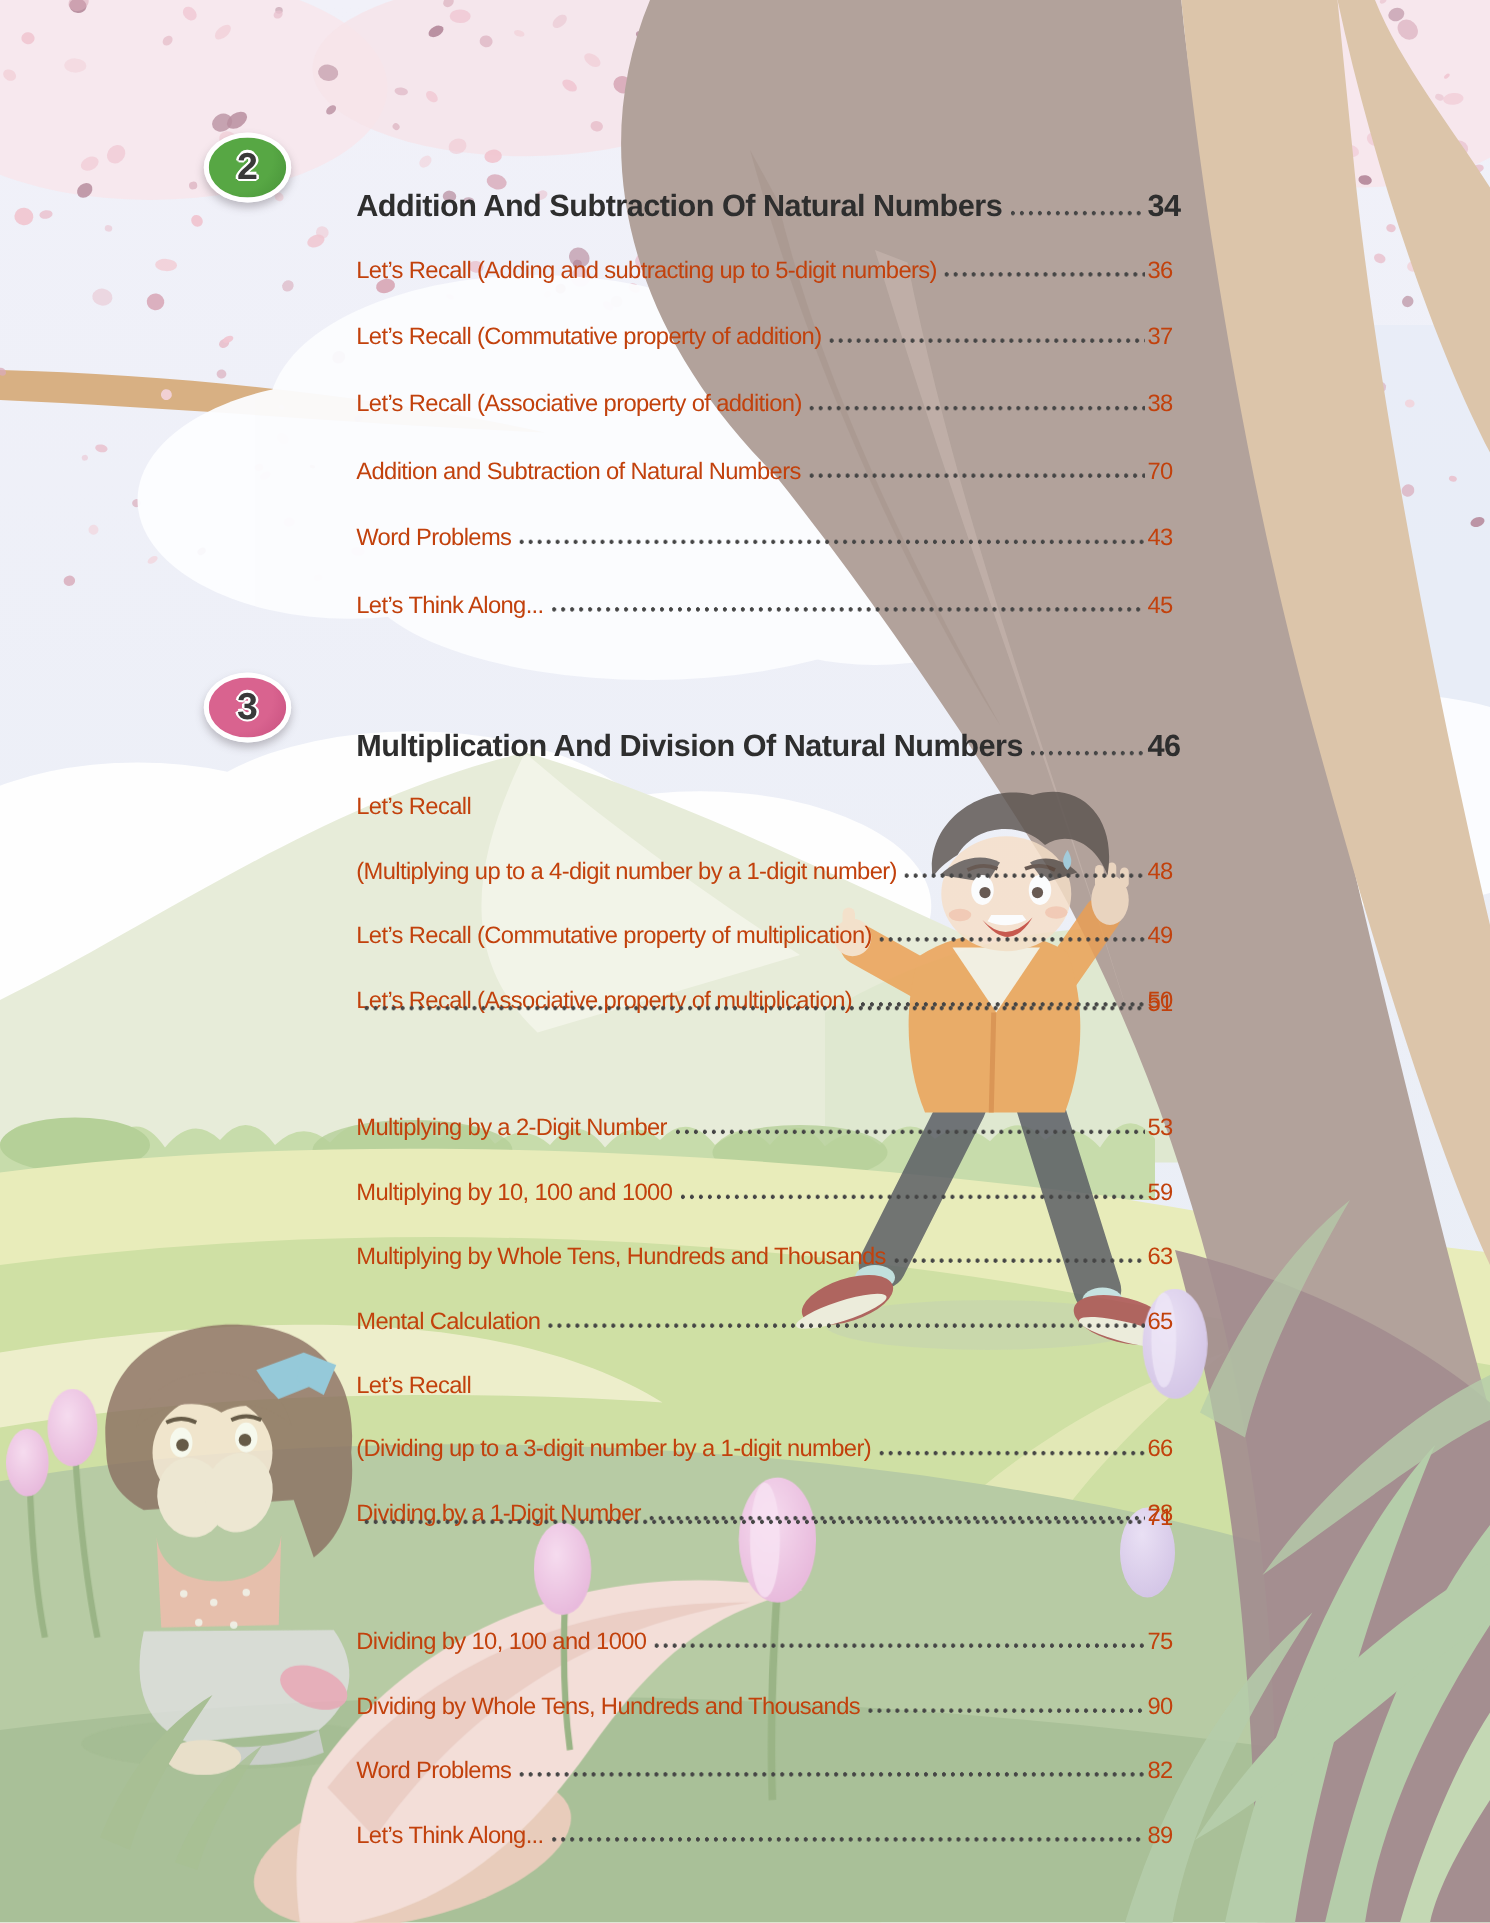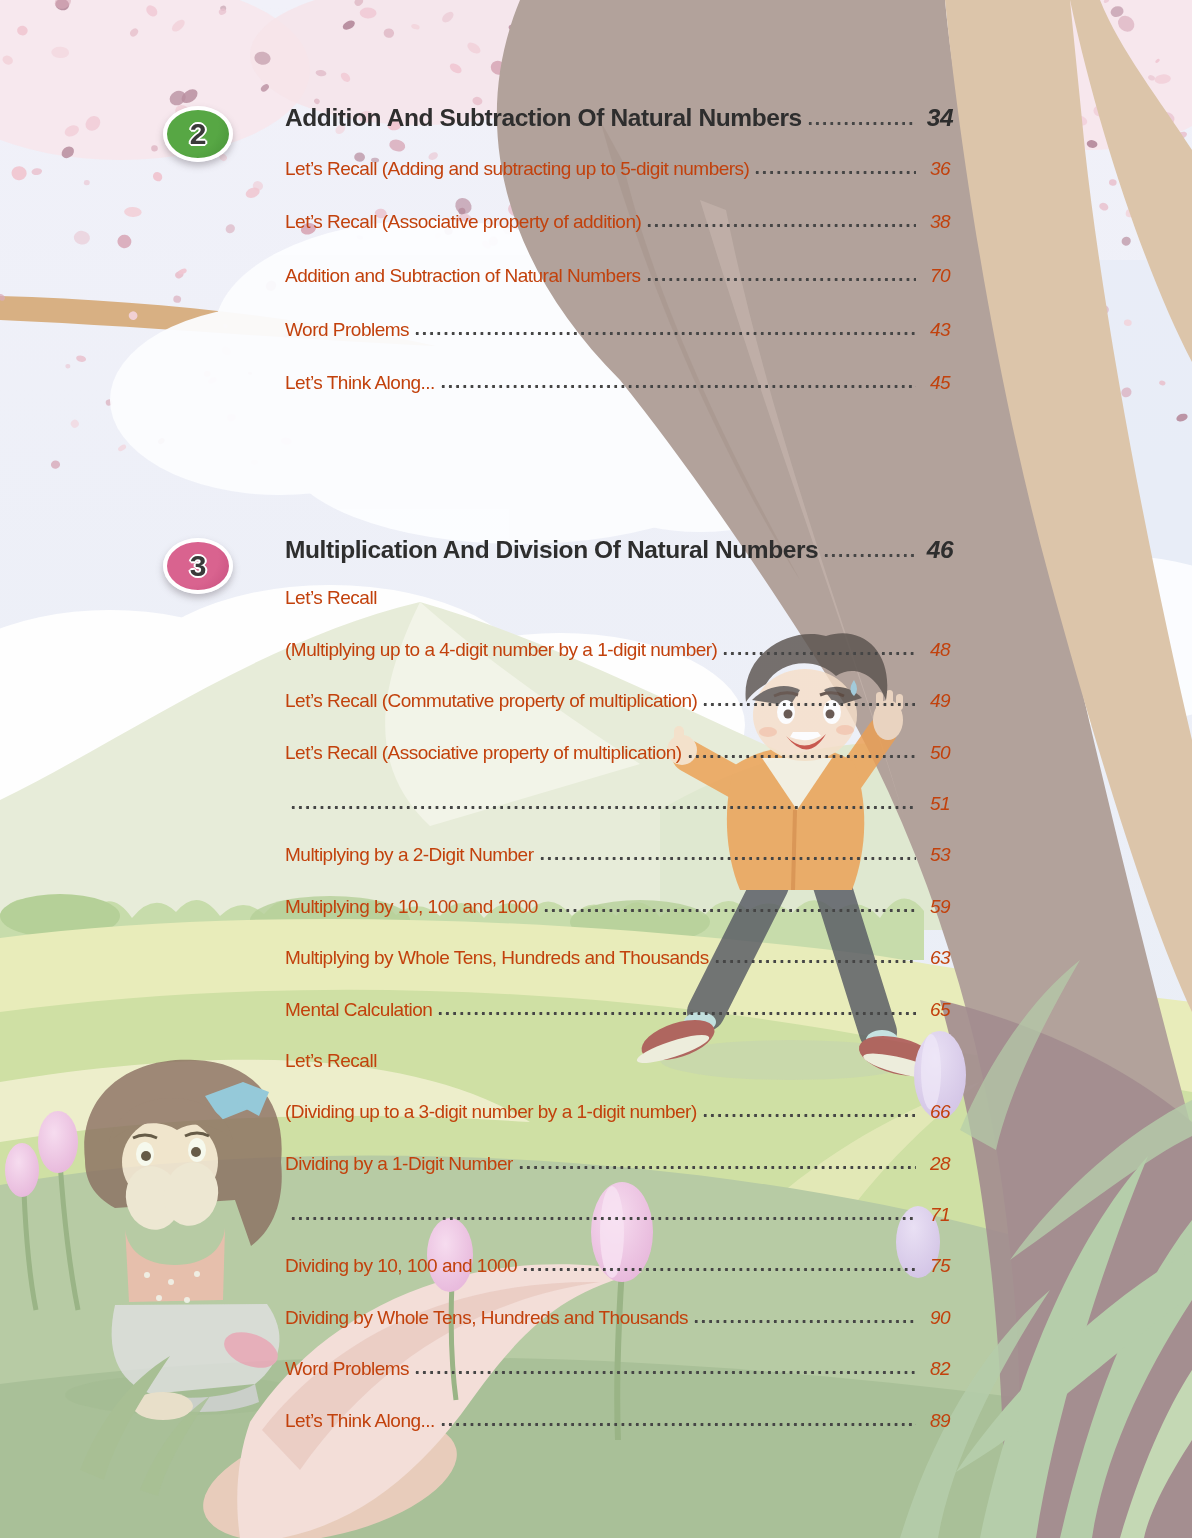--- a/index.html
+++ b/index.html
@@ -13,28 +13,28 @@
   #scene{position:absolute;inset:0;}
   
   #toc{position:absolute;left:285px;top:0;width:677px;}
   .chapter{position:absolute;left:0;width:677px;}
   .row{
     display:flex;align-items:baseline;
     height:var(--rh);
     color:#c2410c;font-size:19px;letter-spacing:-0.5px;
     white-space:nowrap;
   }
-  .row .label{flex:0 1 auto;overflow:hidden;}
+  .row .label{flex:0 1 auto;overflow:hidden;margin-top:48px;}
   .row .leader{
     flex:1 1 20px;height:5px;min-width:14px;
     margin:0 2px 3px 6px;
     background-image:radial-gradient(circle at 2.2px 2.5px,#454545 1.5px,transparent 1.8px);
     background-size:7.2px 5px;background-repeat:repeat-x;background-position:left bottom;
   }
-  .row .pnum{flex:0 0 auto;min-width:44px;text-align:center;font-style:italic;}
+  .row .pnum{flex:0 0 auto;min-width:44px;text-align:left;}
   .row.header{font-weight:bold;font-size:24.5px;color:#2e2e2e;letter-spacing:-0.4px;}
   
   .badge{
     position:absolute;left:-122px;top:2px;
     width:62px;height:48px;border-radius:50%;
     border:4px solid #fff;
     box-shadow:0 4px 7px rgba(90,80,90,.35);
     display:flex;align-items:center;justify-content:center;
   }
   .badge .badge-num{
@@ -430,20 +430,25 @@
           <span class="label">Addition And Subtraction Of Natural Numbers</span>
           <span class="leader"></span>
           <span class="pnum">34</span>
         </div>
         <div class="row entry">
           <span class="label">Let’s Recall (Adding and subtracting up to 5-digit numbers)</span>
           <span class="leader"></span>
           <span class="pnum">36</span>
         </div>
         <div class="row entry">
+          <span class="label">Let’s Recall (Commutative property of addition)</span>
+          <span class="leader"></span>
+          <span class="pnum">37</span>
+        </div>
+        <div class="row entry">
           <span class="label">Let’s Recall (Associative property of addition)</span>
           <span class="leader"></span>
           <span class="pnum">38</span>
         </div>
         <div class="row entry">
           <span class="label">Addition and Subtraction of Natural Numbers</span>
           <span class="leader"></span>
           <span class="pnum">70</span>
         </div>
         <div class="row entry">

